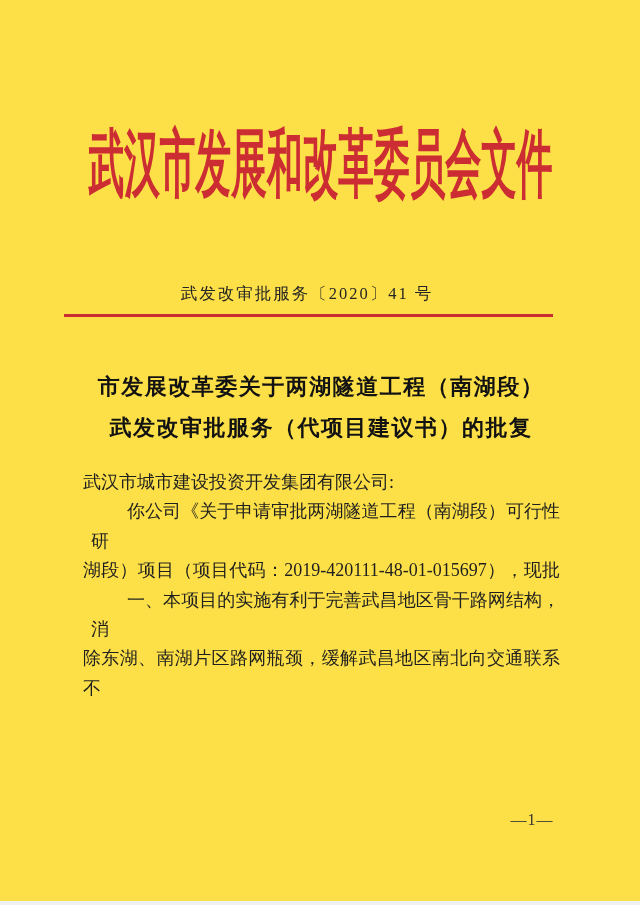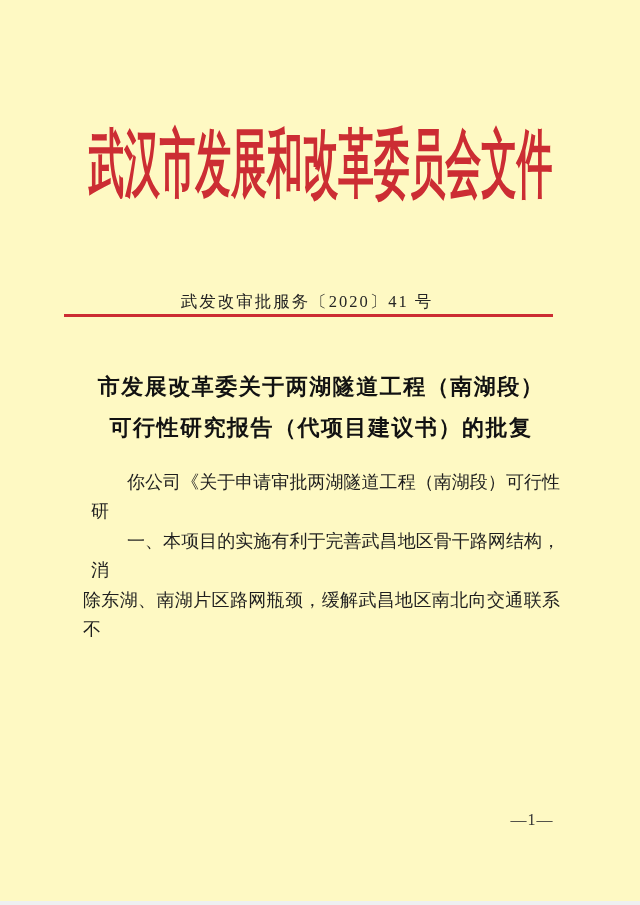--- a/index.html
+++ b/index.html
@@ -6,21 +6,21 @@
     --red:#cc2d33;
     --ink:#1f1f1f;
   }
   *{margin:0;padding:0;box-sizing:border-box;}
   html,body{background:#ffffff;}
   .page{
     position:relative;
     width:640px;
     height:905px;
     margin:0 auto;
-    background:#fef9c3;
+    background:#fde047;
     overflow:hidden;
     font-family:"Liberation Serif","DejaVu Serif",serif;
     color:var(--ink);
   }
   
   .scan-edge{
     position:absolute;left:0;bottom:0;width:100%;height:4px;
     background:#eef0f1;
   }
   
@@ -32,21 +32,21 @@
     display:inline-block;
     font-weight:bold;
     font-size:35px;
     line-height:84px;
     color:var(--red);
     letter-spacing:0px;
     transform:scale(1.02,2.12);
     transform-origin:50% 50%;
   }
   .docnum{
-    position:absolute;top:291px;left:0;right:26px;
+    position:absolute;top:283px;left:0;right:26px;
     text-align:center;
     font-size:16.5px;
     letter-spacing:2px;
     color:#242424;
   }
   .redline{
     position:absolute;top:314px;left:64px;width:489px;height:3px;
     background:var(--red);
   }
   .title{
@@ -92,25 +92,27 @@
   <div class="header">
     <span class="header-text">武汉市发展和改革委员会文件</span>
   </div>
 
   <div class="docnum">武发改审批服务〔2020〕41 号</div>
 
   <div class="redline"></div>
 
   <div class="title">
     <div>市发展改革委关于两湖隧道工程（南湖段）</div>
-    <div>可行性研究报告（代项目建议书）的批复</div>
+    <div>武发改审批服务（代项目建议书）的批复</div>
   </div>
 
   <div class="body-text">
+    <div class="line left">武汉市城市建设投资开发集团有限公司:</div>
     <div class="line ind">你公司《关于申请审批两湖隧道工程（南湖段）可行性研</div>
+    <div class="line">湖段）项目（项目代码：2019-420111-48-01-015697），现批</div>
     <div class="line ind">一、本项目的实施有利于完善武昌地区骨干路网结构，消</div>
     <div class="line">除东湖、南湖片区路网瓶颈，缓解武昌地区南北向交通联系不</div>
 
   </div>
 
   <div class="pagenum">—1—</div>
 
   <div class="scan-edge"></div>
 
 </div>

